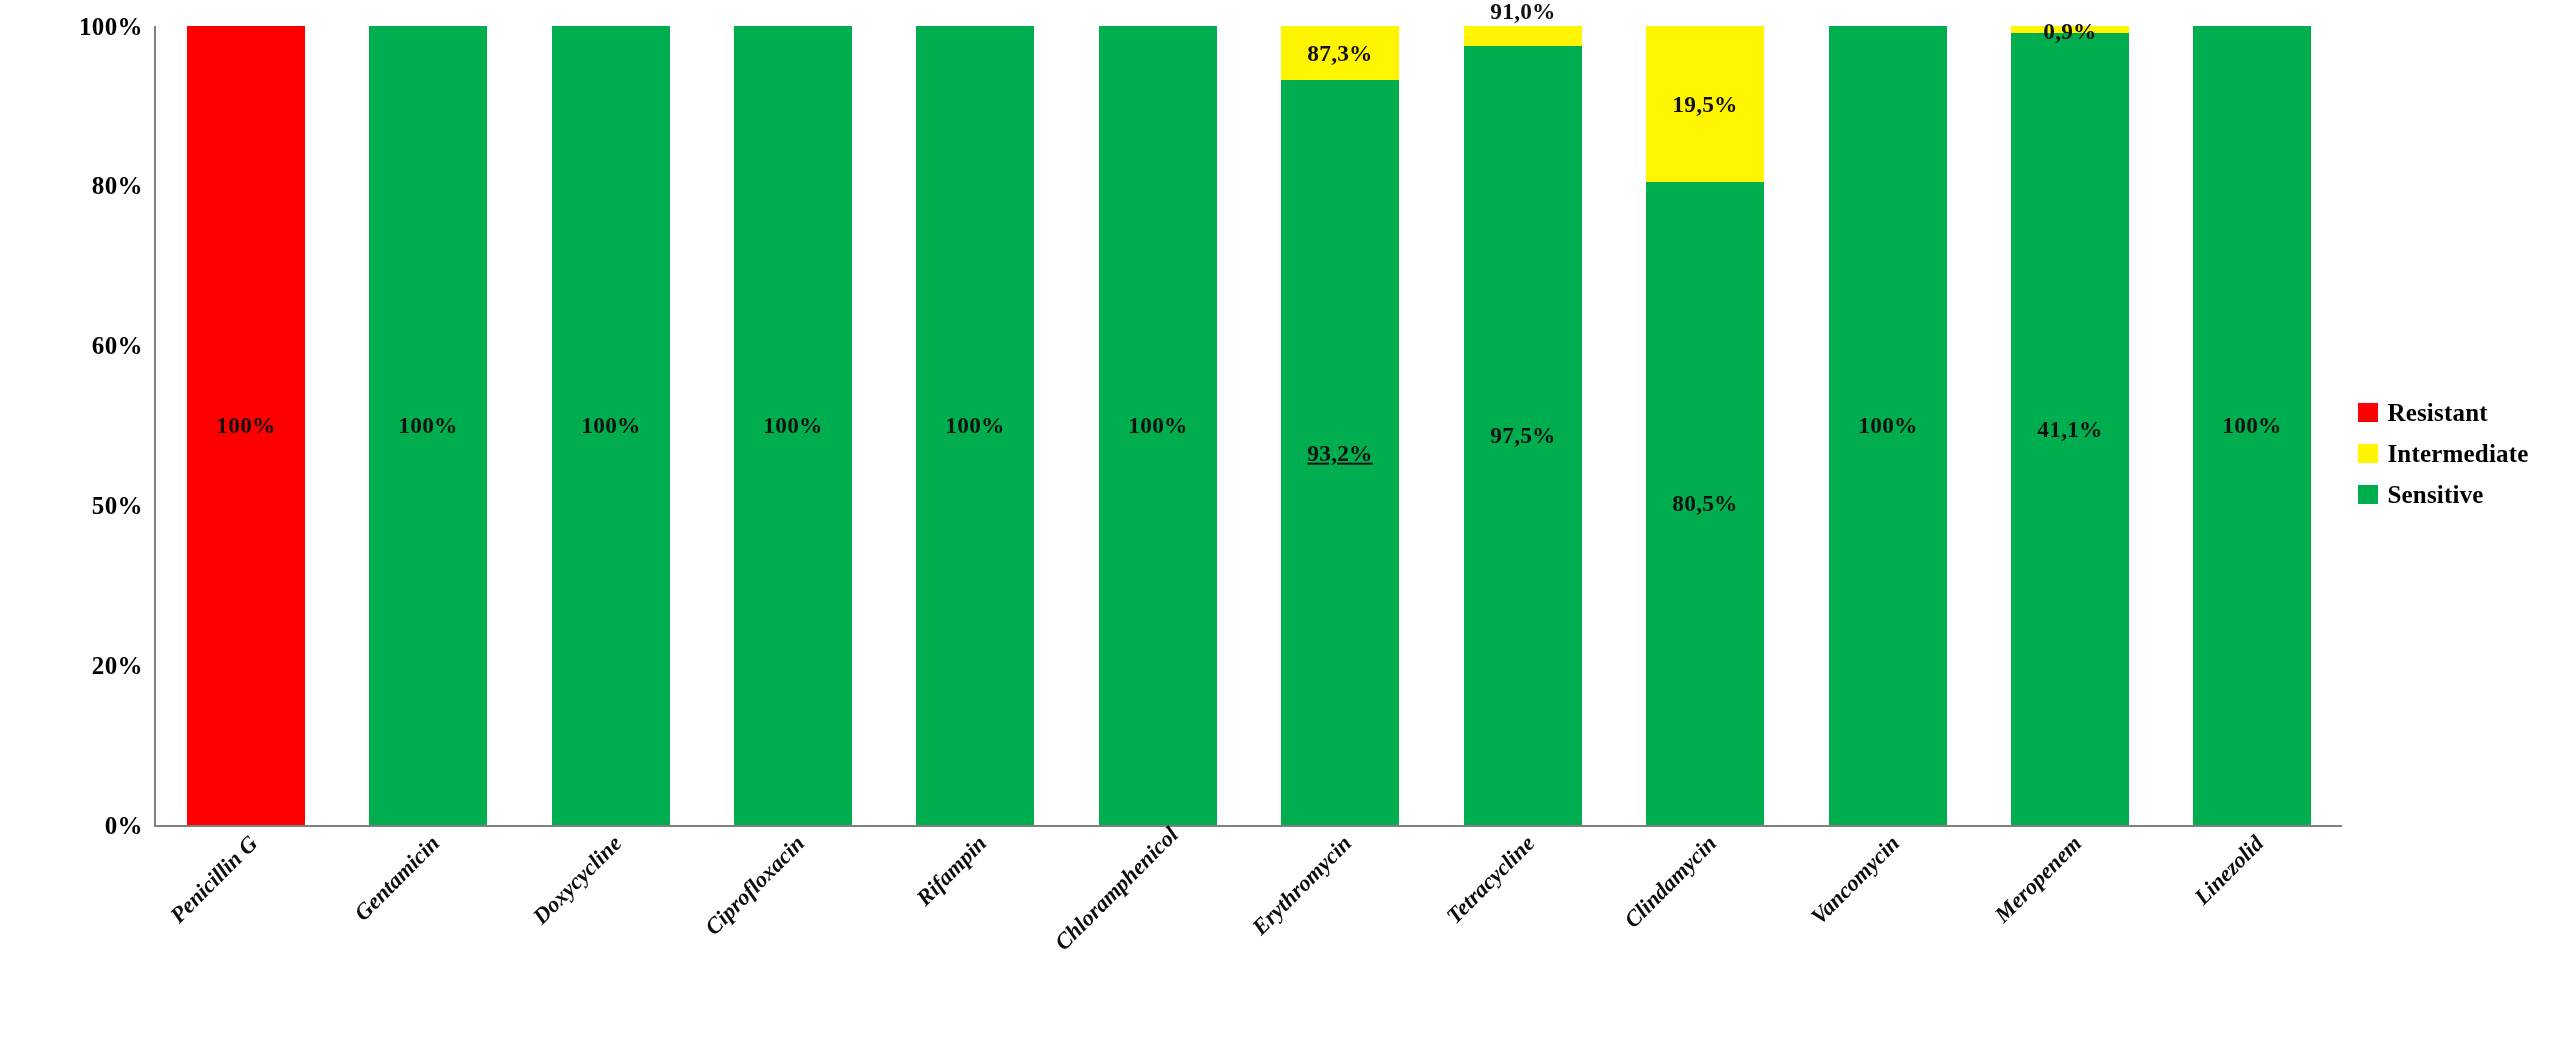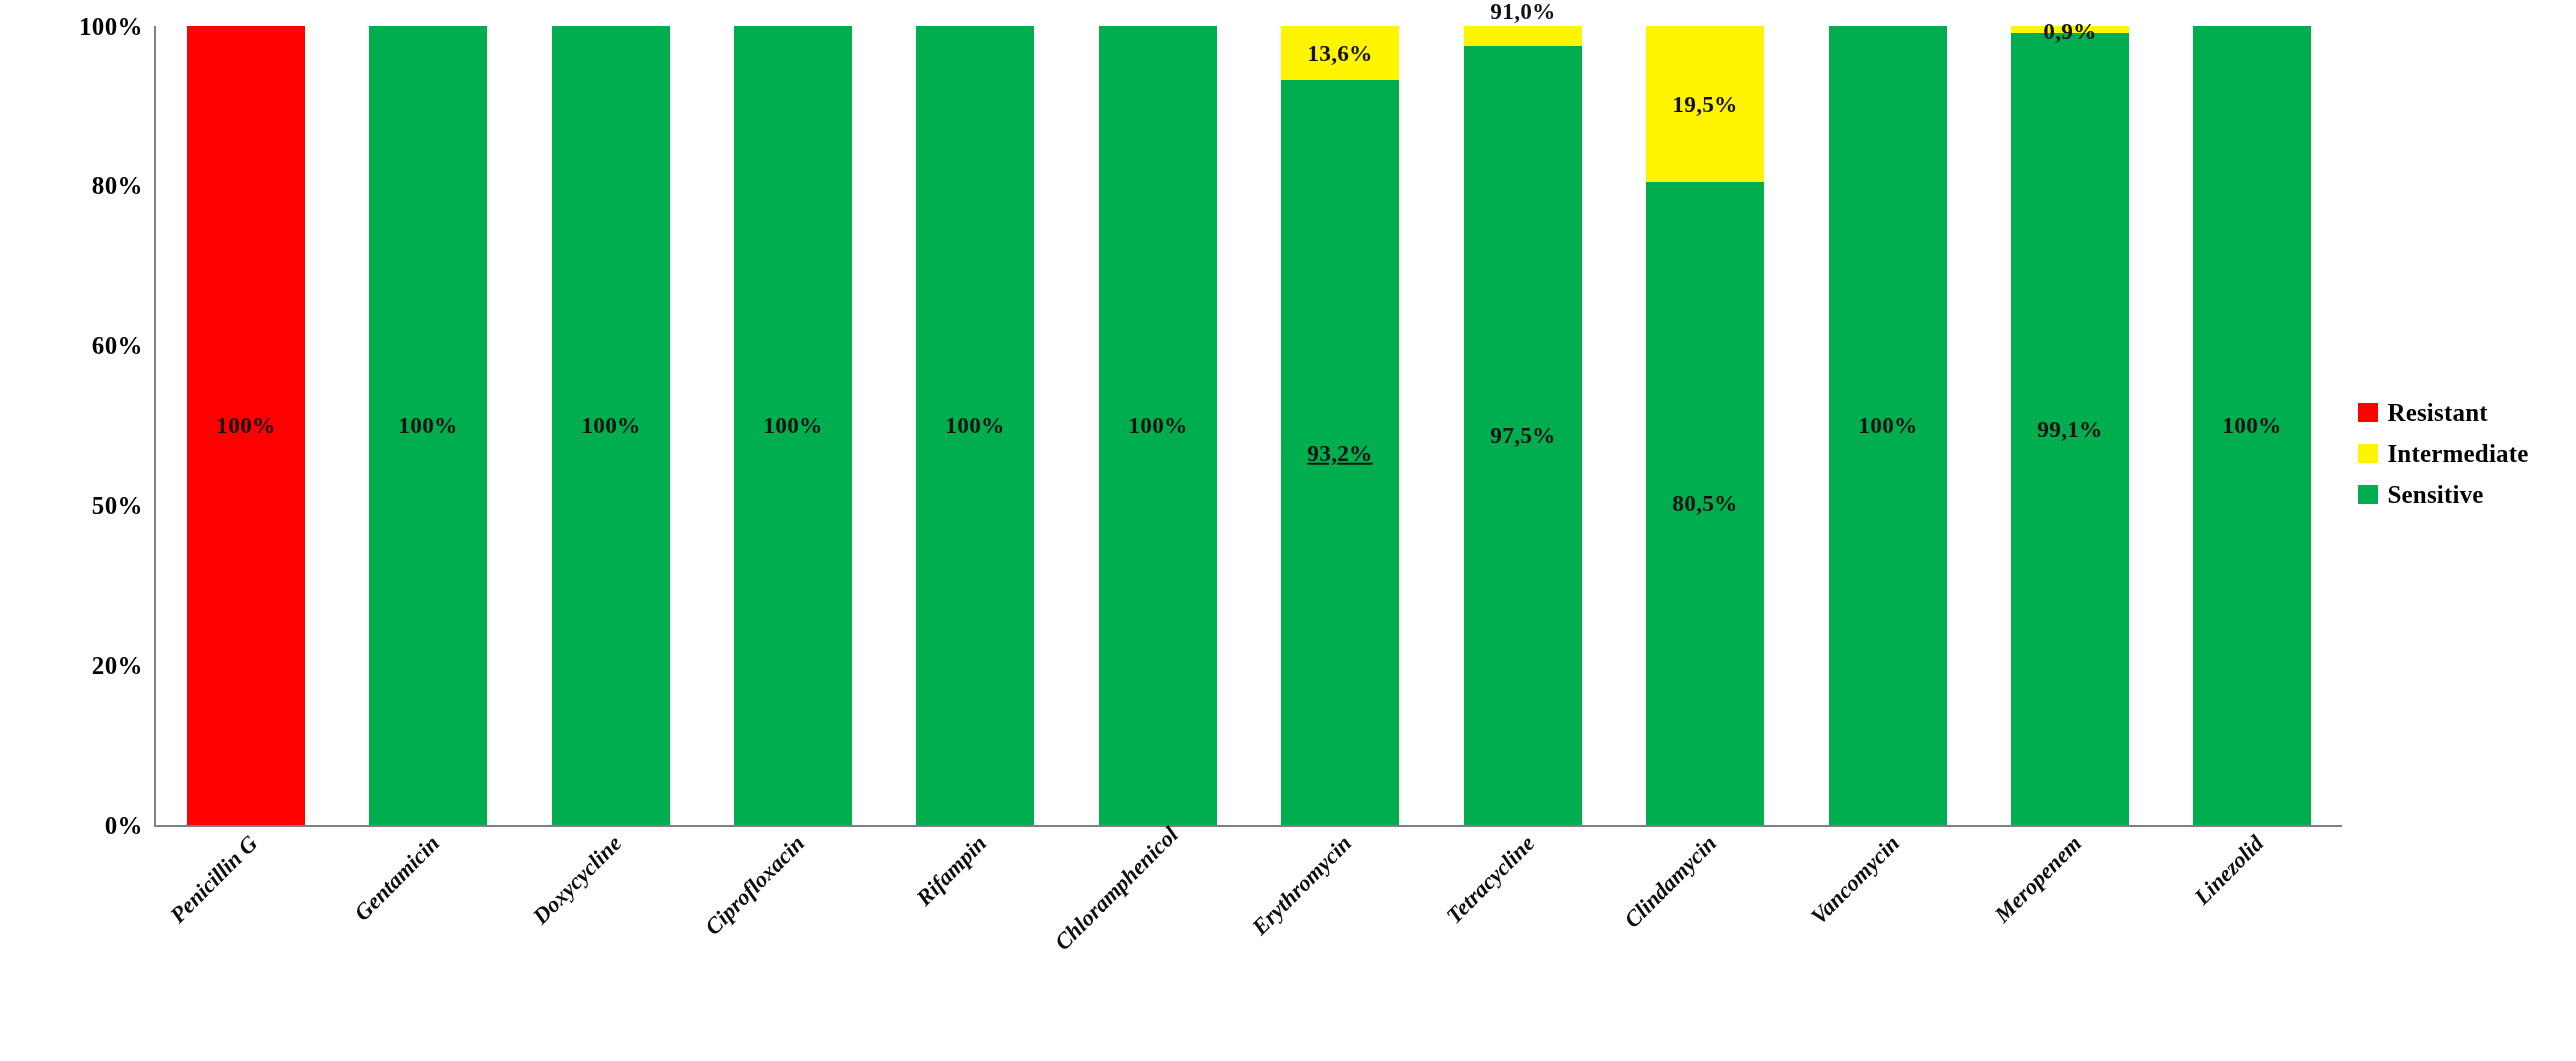--- a/index.html
+++ b/index.html
@@ -84,41 +84,41 @@
         <div class="seg-label" style="bottom: 400px; transform: translate(-50%, 50%);">100%</div>
       </div>
       <div class="bar-slot" style="left: 944px;">
         <div class="seg seg-sensitive" style="bottom: 0px; height: 799px; background: rgb(0, 174, 79);"></div>
         <div class="seg-label" style="bottom: 400px; transform: translate(-50%, 50%);">100%</div>
       </div>
       <div class="bar-slot" style="left: 1126px;">
         <div class="seg seg-sensitive" style="bottom: 0px; height: 745px; background: rgb(0, 174, 79);"></div>
         <div class="seg-label" style="bottom: 372px; transform: translate(-50%, 50%); text-decoration: underline;">93,2%</div>
         <div class="seg seg-intermediate" style="bottom: 745px; height: 54px; background: rgb(255, 245, 0);"></div>
-        <div class="seg-label" style="bottom: 772px; transform: translate(-50%, 50%);">13,6%</div>
+        <div class="seg-label" style="bottom: 772px; transform: translate(-50%, 50%);">87,3%</div>
       </div>
       <div class="bar-slot" style="left: 1309px;">
         <div class="seg seg-sensitive" style="bottom: 0px; height: 779px; background: rgb(0, 174, 79);"></div>
         <div class="seg-label" style="bottom: 390px; transform: translate(-50%, 50%);">97,5%</div>
         <div class="seg seg-intermediate" style="bottom: 779px; height: 20px; background: rgb(255, 245, 0);"></div>
         <div class="seg-label" style="bottom: 802px; transform: translate(-50%, 0px);">91,0%</div>
       </div>
       <div class="bar-slot" style="left: 1491px;">
         <div class="seg seg-sensitive" style="bottom: 0px; height: 643px; background: rgb(0, 174, 79);"></div>
         <div class="seg-label" style="bottom: 322px; transform: translate(-50%, 50%);">80,5%</div>
         <div class="seg seg-intermediate" style="bottom: 643px; height: 156px; background: rgb(255, 245, 0);"></div>
         <div class="seg-label" style="bottom: 721px; transform: translate(-50%, 50%);">19,5%</div>
       </div>
       <div class="bar-slot" style="left: 1674px;">
         <div class="seg seg-sensitive" style="bottom: 0px; height: 799px; background: rgb(0, 174, 79);"></div>
         <div class="seg-label" style="bottom: 400px; transform: translate(-50%, 50%);">100%</div>
       </div>
       <div class="bar-slot" style="left: 1856px;">
         <div class="seg seg-sensitive" style="bottom: 0px; height: 792px; background: rgb(0, 174, 79);"></div>
-        <div class="seg-label" style="bottom: 396px; transform: translate(-50%, 50%);">99,1%</div>
+        <div class="seg-label" style="bottom: 396px; transform: translate(-50%, 50%);">41,1%</div>
         <div class="seg seg-intermediate" style="bottom: 792px; height: 7.2px; background: rgb(255, 245, 0);"></div>
         <div class="seg-label" style="bottom: 782px; transform: translate(-50%, 0px);">0,9%</div>
       </div>
       <div class="bar-slot" style="left: 2038px;">
         <div class="seg seg-sensitive" style="bottom: 0px; height: 799px; background: rgb(0, 174, 79);"></div>
         <div class="seg-label" style="bottom: 400px; transform: translate(-50%, 50%);">100%</div>
       </div>
     </div>
 
   <div id="cat-label-layer">

